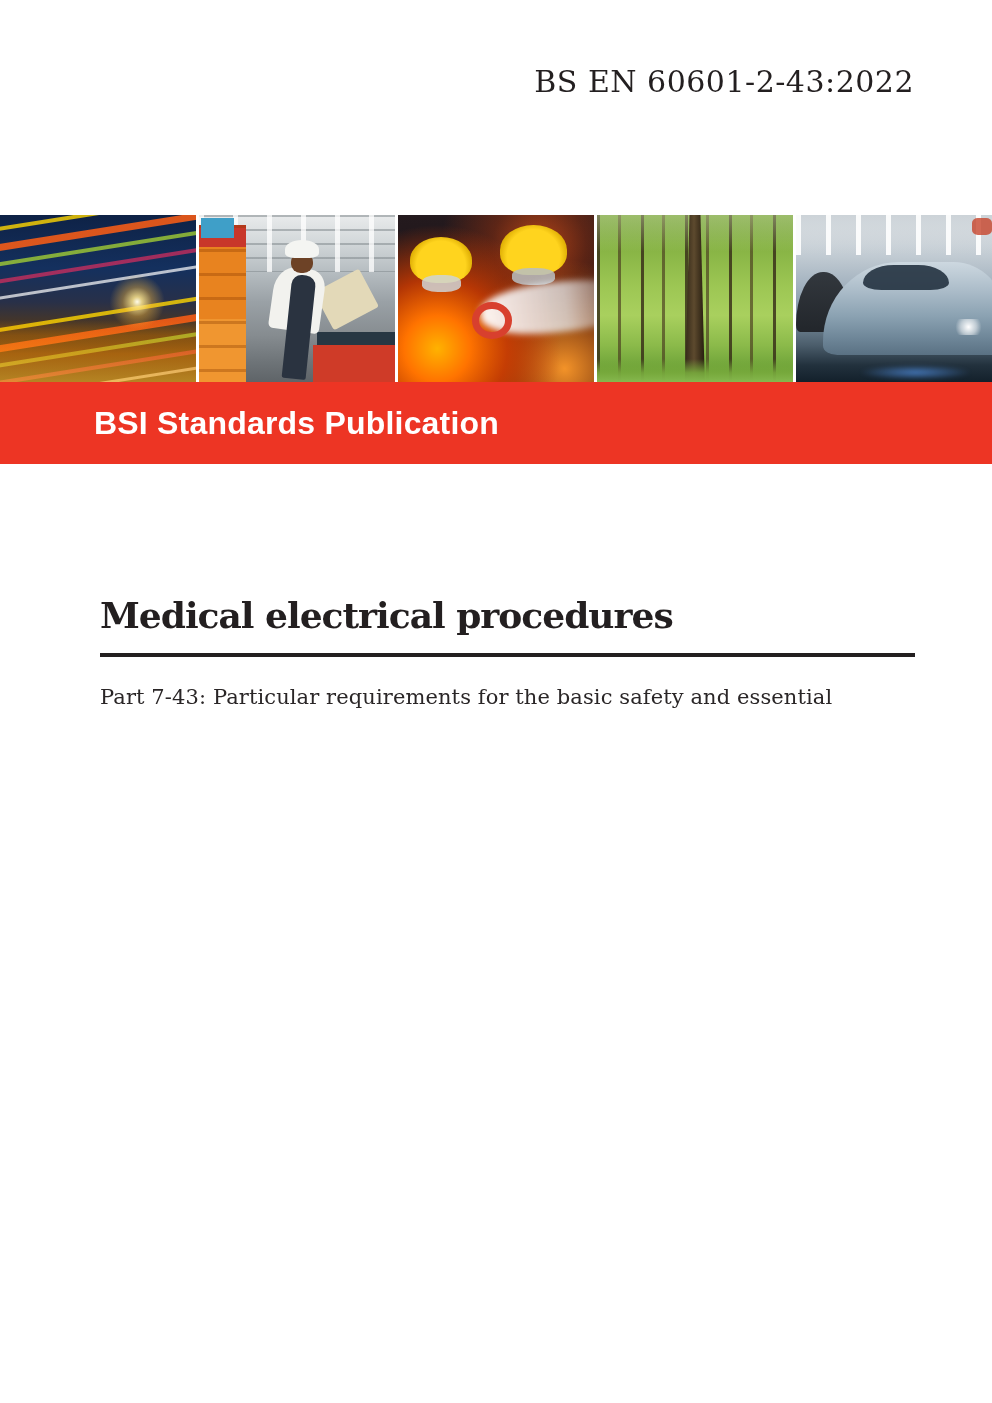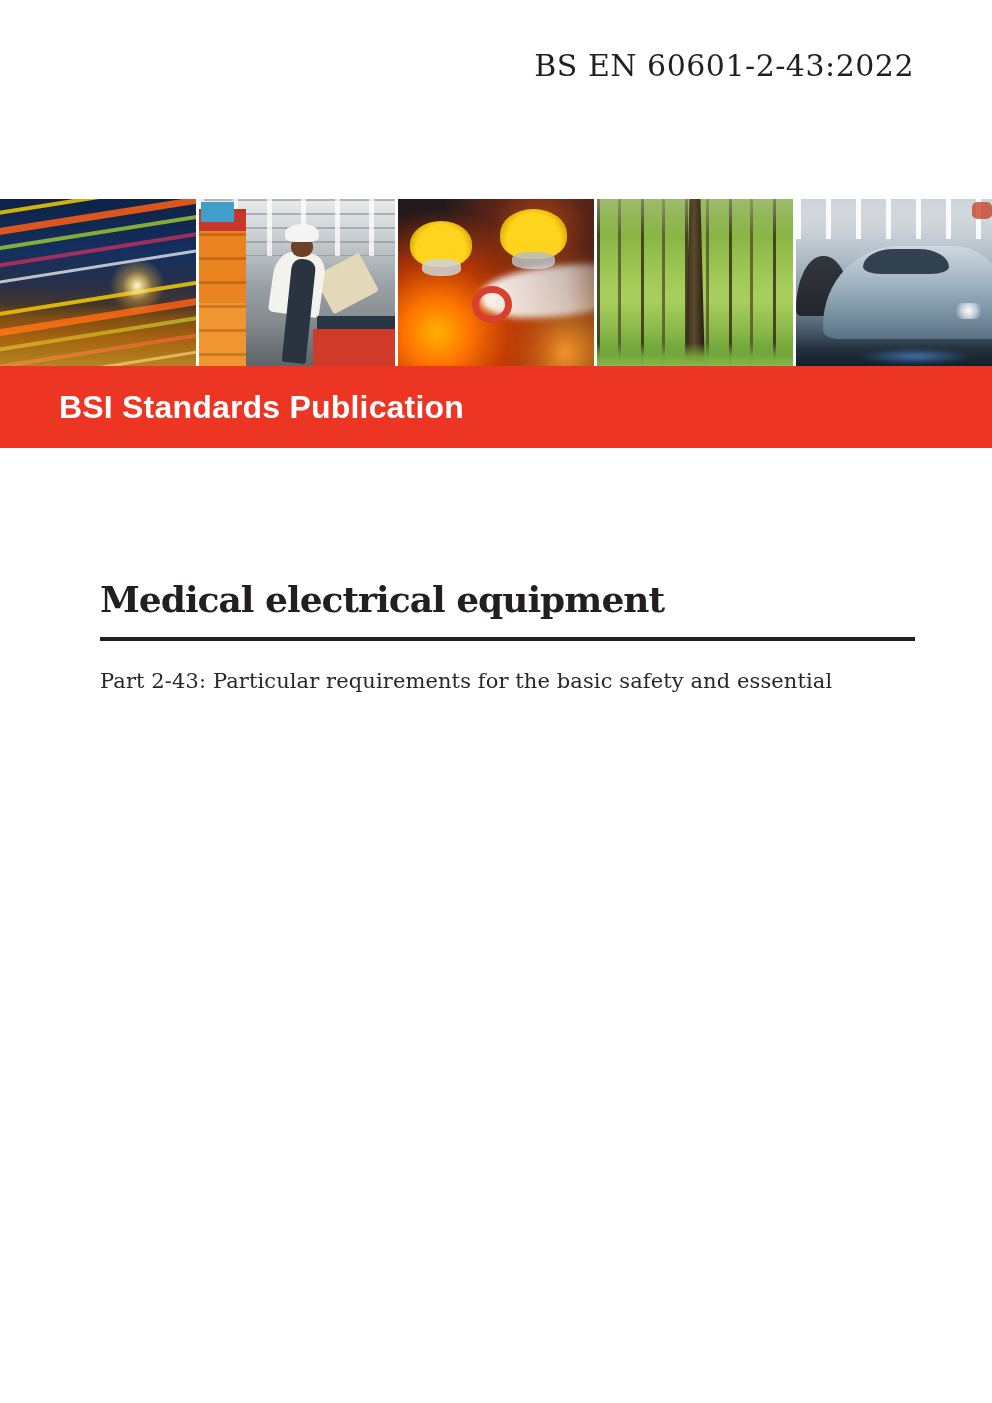--- a/index.html
+++ b/index.html
@@ -1,21 +1,21 @@
 <!DOCTYPE html>
 <html><head>
 <meta charset="utf-8">
 <style>
   * { box-sizing: border-box; }
   html, body { margin: 0; padding: 0; background: #ffffff; }
   .page {
     position: relative;
     width: 992px;
     height: 1109px;
-    margin: 0 auto;
+    margin: 16px auto;
     background: #ffffff;
     overflow: hidden;
     font-family: "DejaVu Serif", serif;
     color: #231f20;
   }
 
   
   .standard-number {
     position: absolute;
     top: 46px;
@@ -142,21 +142,21 @@
     background: #ed3524;
     display: flex;
     align-items: center;
   }
   .red-band-label {
     font-family: "Liberation Sans", sans-serif;
     font-weight: 700;
     font-size: 32px;
     letter-spacing: 0.2px;
     color: #ffffff;
-    padding-left: 59px;
+    padding-left: 94px;
   }
 
   
   .title-block {
     position: absolute;
     top: 577px;
     left: 100px;
     width: 815px;
   }
   .doc-title {
@@ -256,21 +256,21 @@
       <div class="headlight"></div>
       <div class="floor-glow"></div>
     </div>
   </div>
 
   <div class="red-band">
     <div class="red-band-label">BSI Standards Publication</div>
   </div>
 
   <div class="title-block">
-    <h1 class="doc-title">Medical electrical equipment</h1>
+    <h1 class="doc-title">Medical electrical procedures</h1>
     <div class="title-rule"></div>
     <div class="doc-subtitle">
-      <div>Part 2-43: Particular requirements for the basic safety and essential</div>
+      <div>Part 7-43: Particular requirements for the basic safety and essential</div>
     </div>
   </div>
 
 
 </div>
 
 </body></html>

